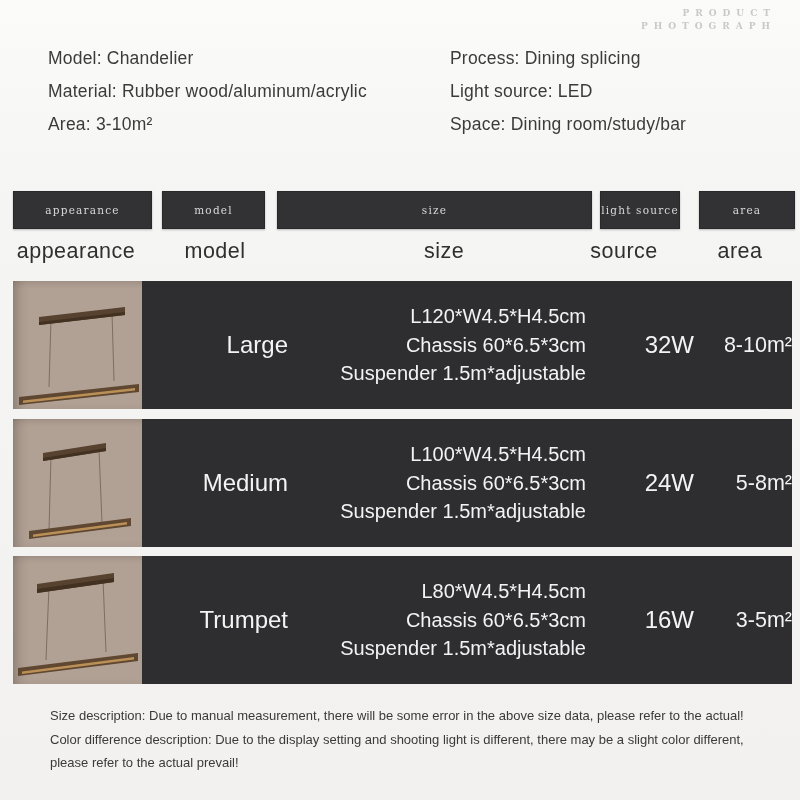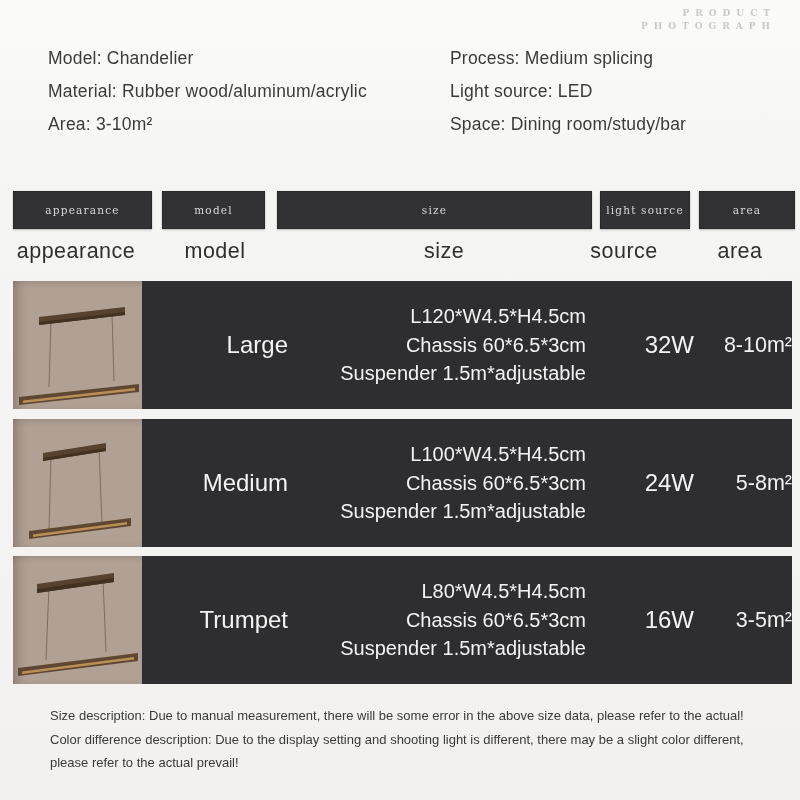--- a/index.html
+++ b/index.html
@@ -86,35 +86,35 @@
     <div>PRODUCT</div>
     <div>PHOTOGRAPH</div>
   </div>
 
   <div class="info-col left">
     <div class="info-line">Model: Chandelier</div>
     <div class="info-line">Material: Rubber wood/aluminum/acrylic</div>
     <div class="info-line">Area: 3-10m²</div>
   </div>
   <div class="info-col right">
-    <div class="info-line">Process: Medium splicing</div>
+    <div class="info-line">Process: Dining splicing</div>
     <div class="info-line">Light source: LED</div>
     <div class="info-line">Space: Dining room/study/bar</div>
   </div>
 
   <div class="hbox" style="left:13px;width:139px;">
     <span>appearance</span>
   </div>
   <div class="hbox" style="left:162px;width:103px;">
     <span>model</span>
   </div>
   <div class="hbox" style="left:277px;width:315px;">
     <span>size</span>
   </div>
-  <div class="hbox" style="left:600px;width:90px;">
+  <div class="hbox" style="left:600px;width:80px;">
     <span>light source</span>
   </div>
   <div class="hbox" style="left:699px;width:96px;">
     <span>area</span>
   </div>
 
   <div class="hlabel" style="left:76px;">appearance</div>
   <div class="hlabel" style="left:215px;">model</div>
   <div class="hlabel" style="left:444px;">size</div>
   <div class="hlabel" style="left:624px;">source</div>

